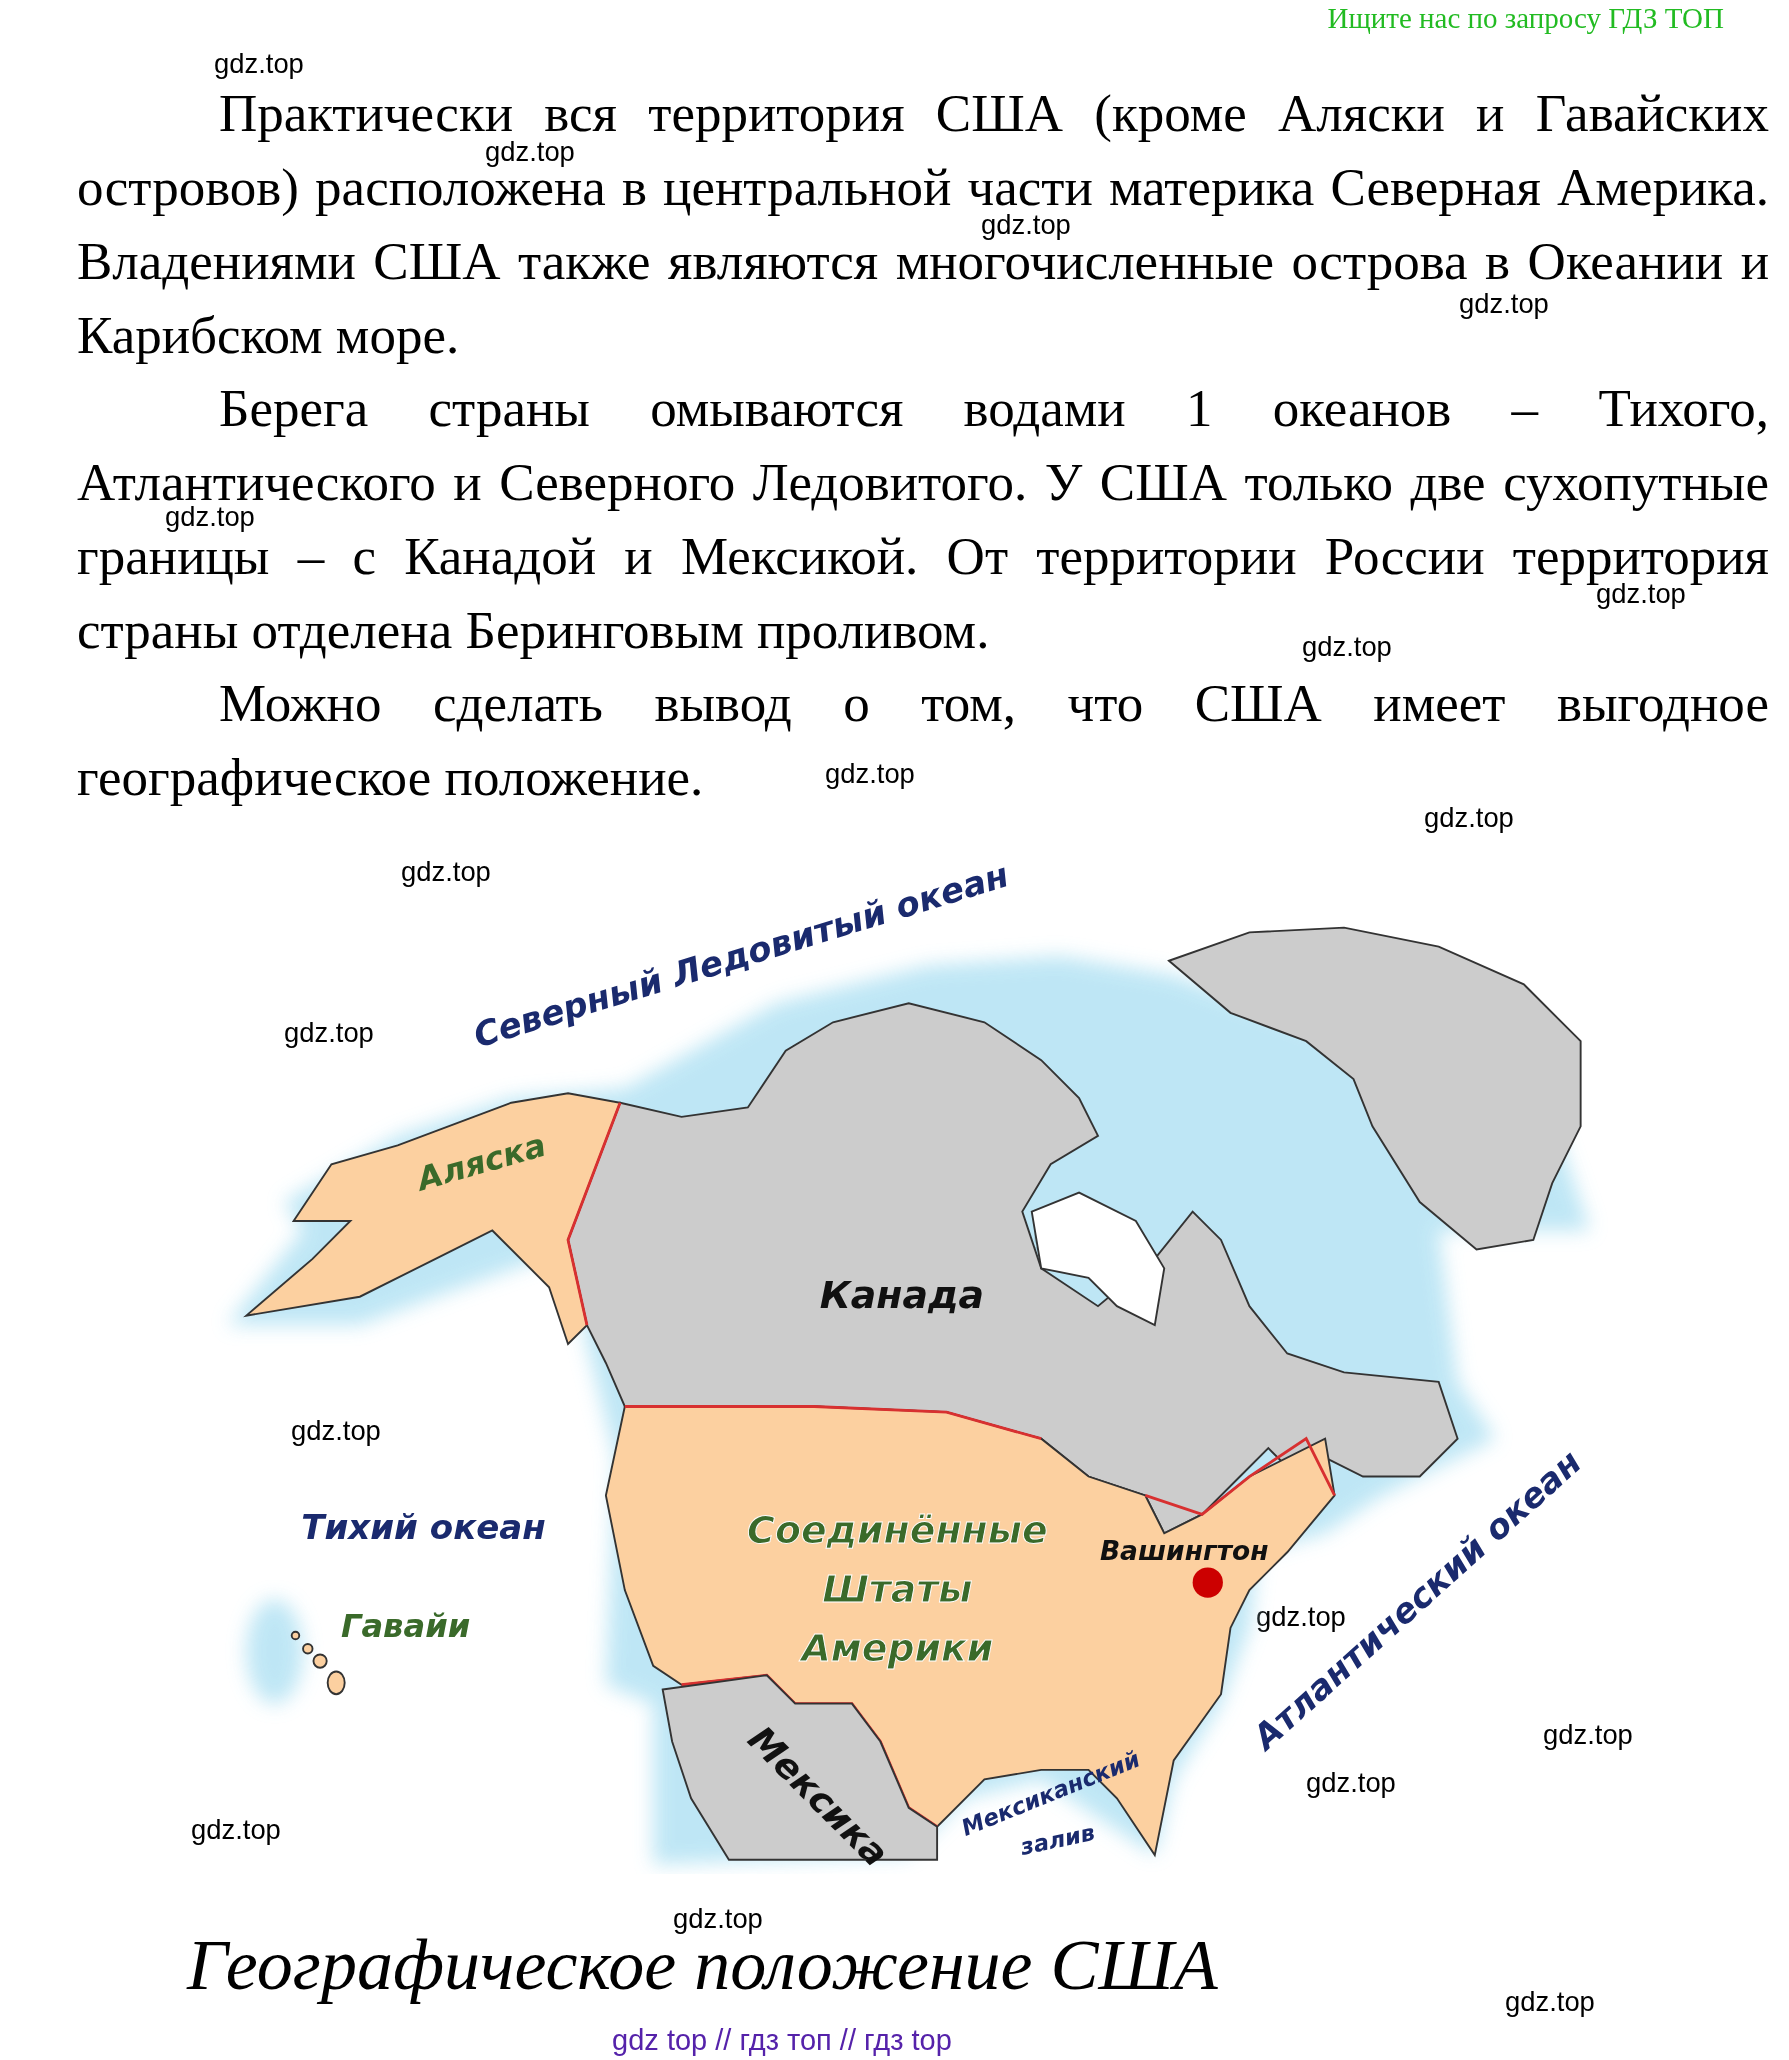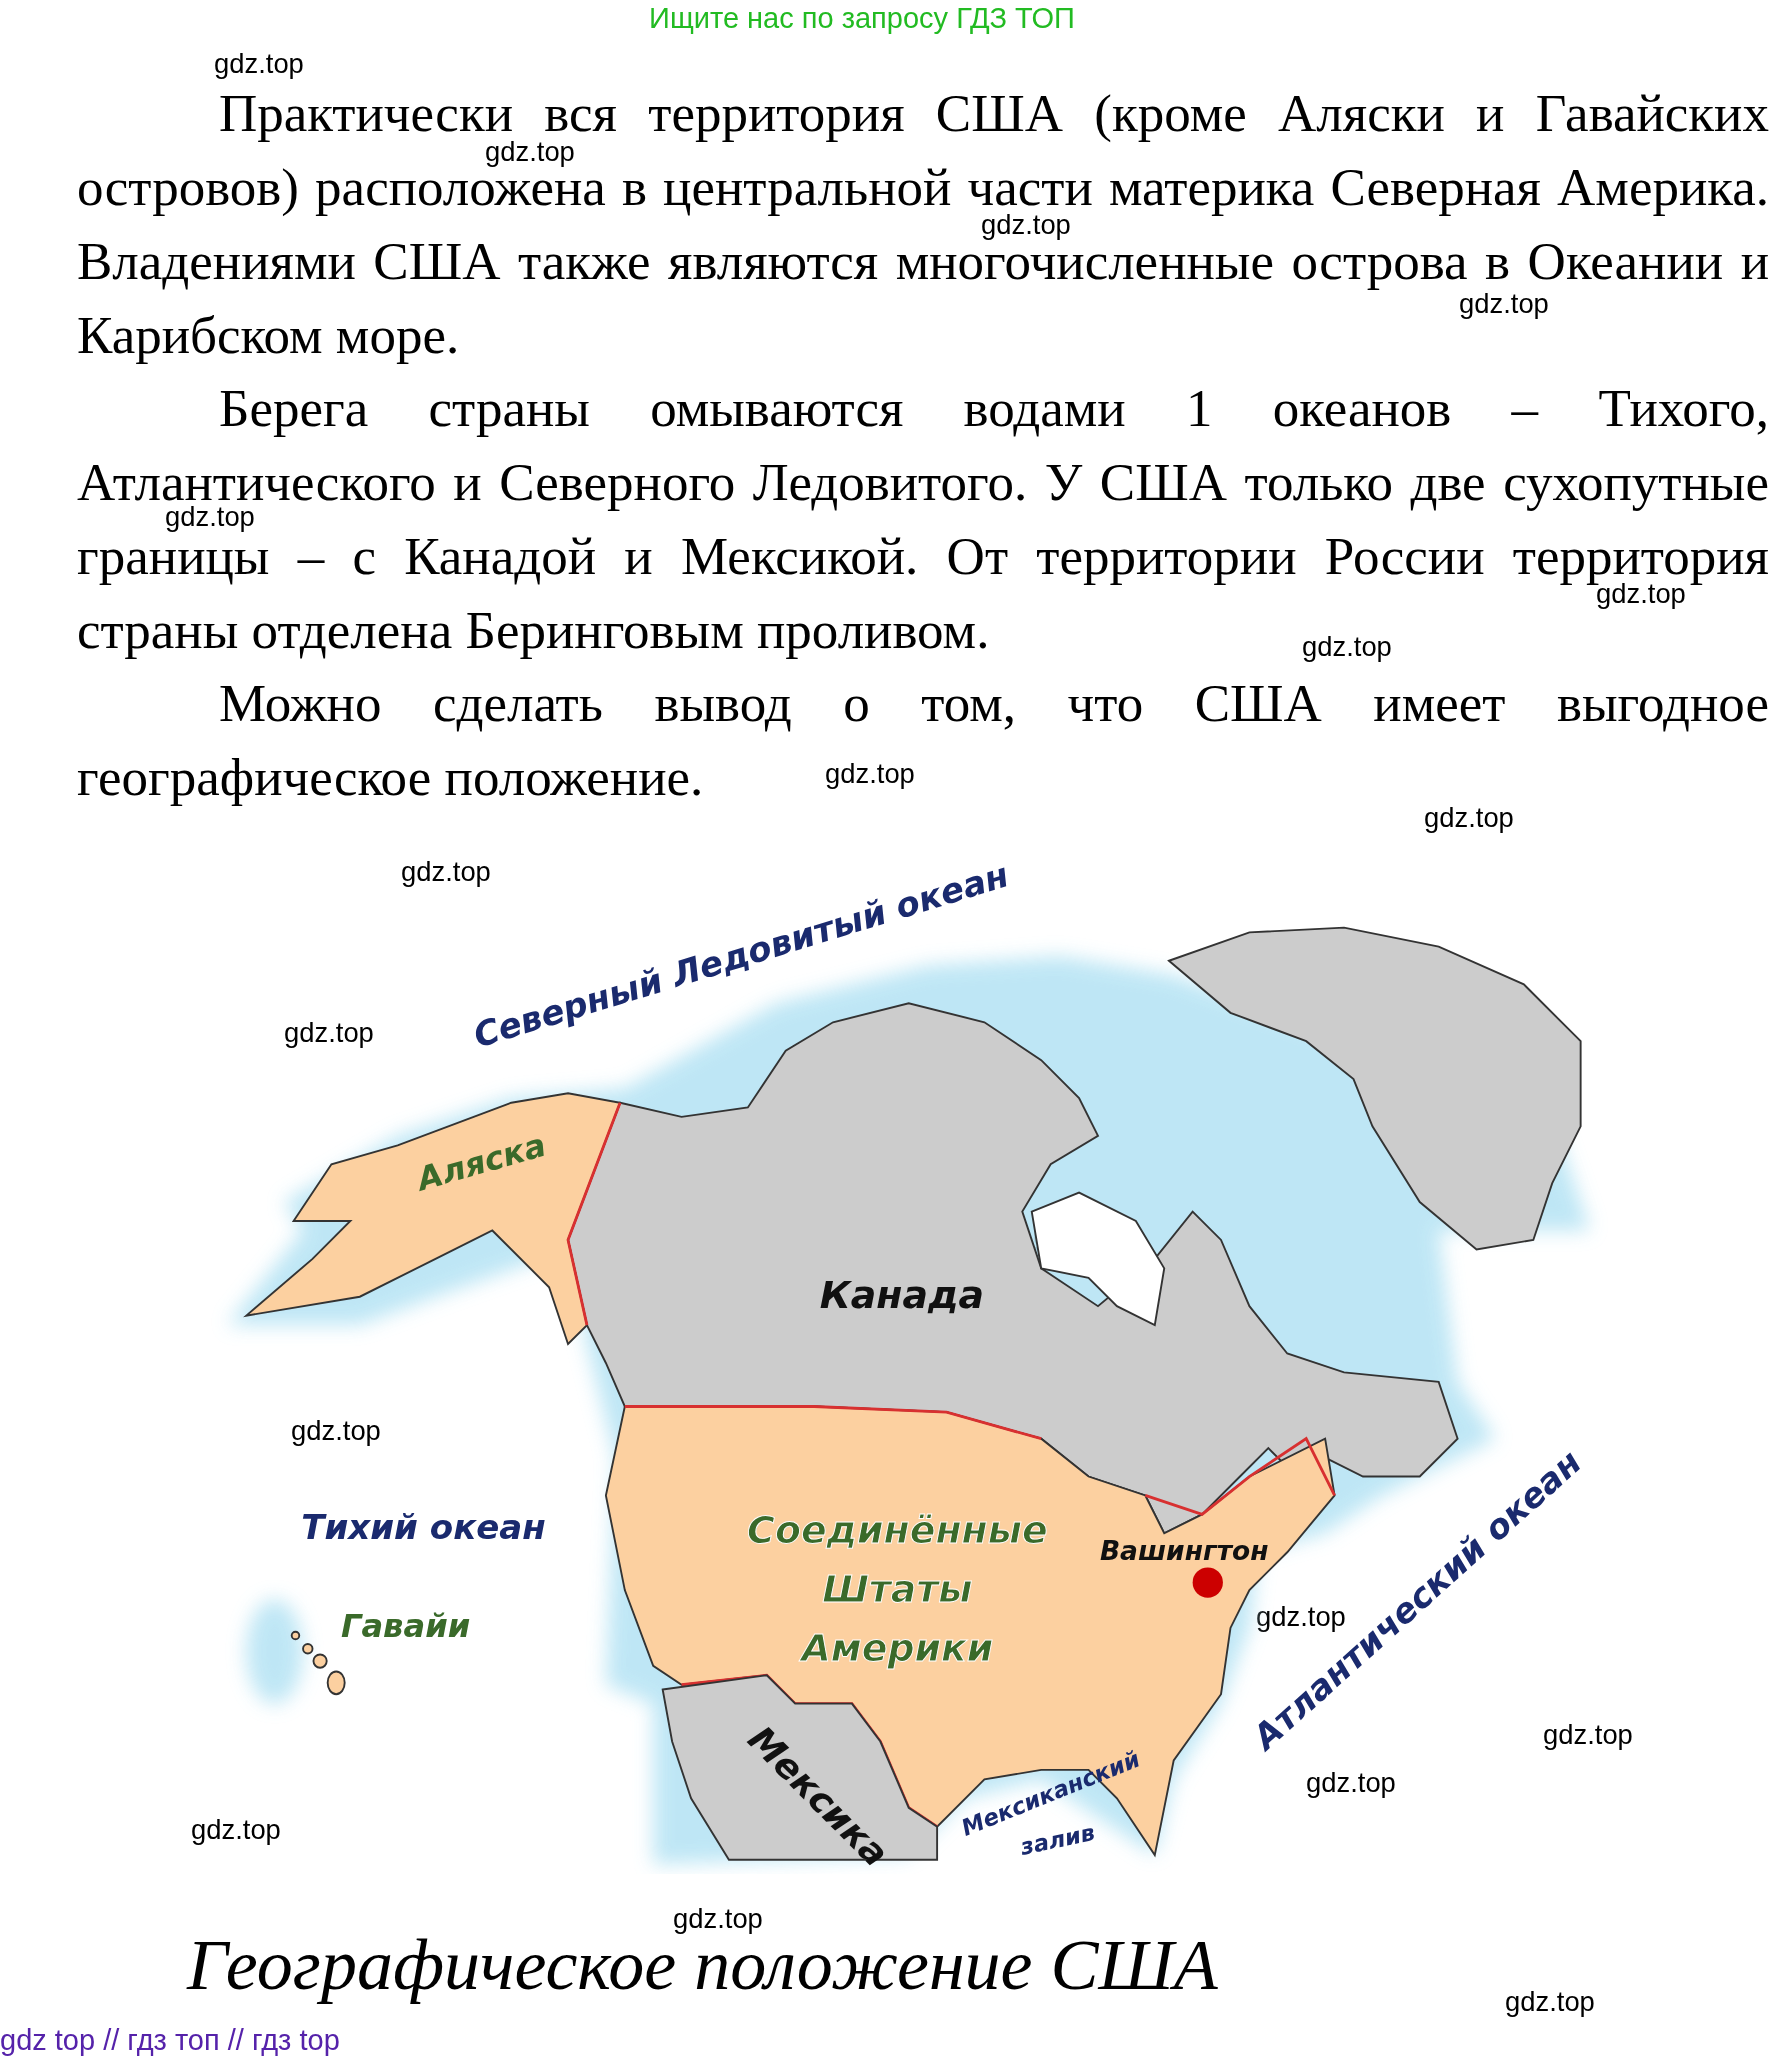--- a/index.html
+++ b/index.html
@@ -1,23 +1,23 @@
 <!DOCTYPE html>
 <html style="font-size:15px"><head>
 <meta charset="utf-8">
 <style>
   html, body { margin:0; padding:0; background:#ffffff; }
   body { width:1790px; height:2060px; position:relative; overflow:hidden; font-family:"Liberation Serif", serif; }
-  .banner { position:absolute; top:0; left:0; width:1724px; text-align:center; font-family:Liberation Sans, sans-serif; font-size:29px; color:#22bb22; line-height:36px; }
+  .banner { position:absolute; top:0; left:0; width:1724px; text-align:right; font-family:Liberation Serif, serif; font-size:29px; color:#22bb22; line-height:36px; }
   .wm { position:absolute; font-family:"Liberation Sans", sans-serif; font-size:27.4px; color:#000000; line-height:30px; white-space:nowrap; }
   .para { position:absolute; left:47px; width:1692px; font-size:53px; line-height:74px; color:#000; text-align:justify; text-align-last:left;margin-left:30px; }
   .para .indent { display:inline-block; width:142px; }
   .map { position:absolute; left:0; top:833px; width:1790px; height:1041px; }
   .caption { position:absolute; left:187px; top:1932px; font-size:72px; color:#000; line-height:66px; white-space:nowrap;font-style:italic; }
-  .footer { position:absolute; top:2023px; left:0; width:1564px; font-family:"Liberation Sans", sans-serif; font-size:29px; color:#5522aa; line-height:34px; }
+  .footer { position:absolute; top:2023px; left:0; width:1564px; text-align:center; font-family:"Liberation Sans", sans-serif; font-size:29px; color:#5522aa; line-height:34px; }
   .lbl { font-family:"DejaVu Sans", sans-serif; font-style:italic; font-weight:bold; }
 </style>
 </head>
 <body>
 
 <div class="banner">Ищите нас по запросу ГДЗ ТОП</div>
 
 <div class="wm" style="left:214px;top:49px">gdz.top</div>
 <div class="wm" style="left:485px;top:137px">gdz.top</div>
 <div class="wm" style="left:981px;top:210px">gdz.top</div>

